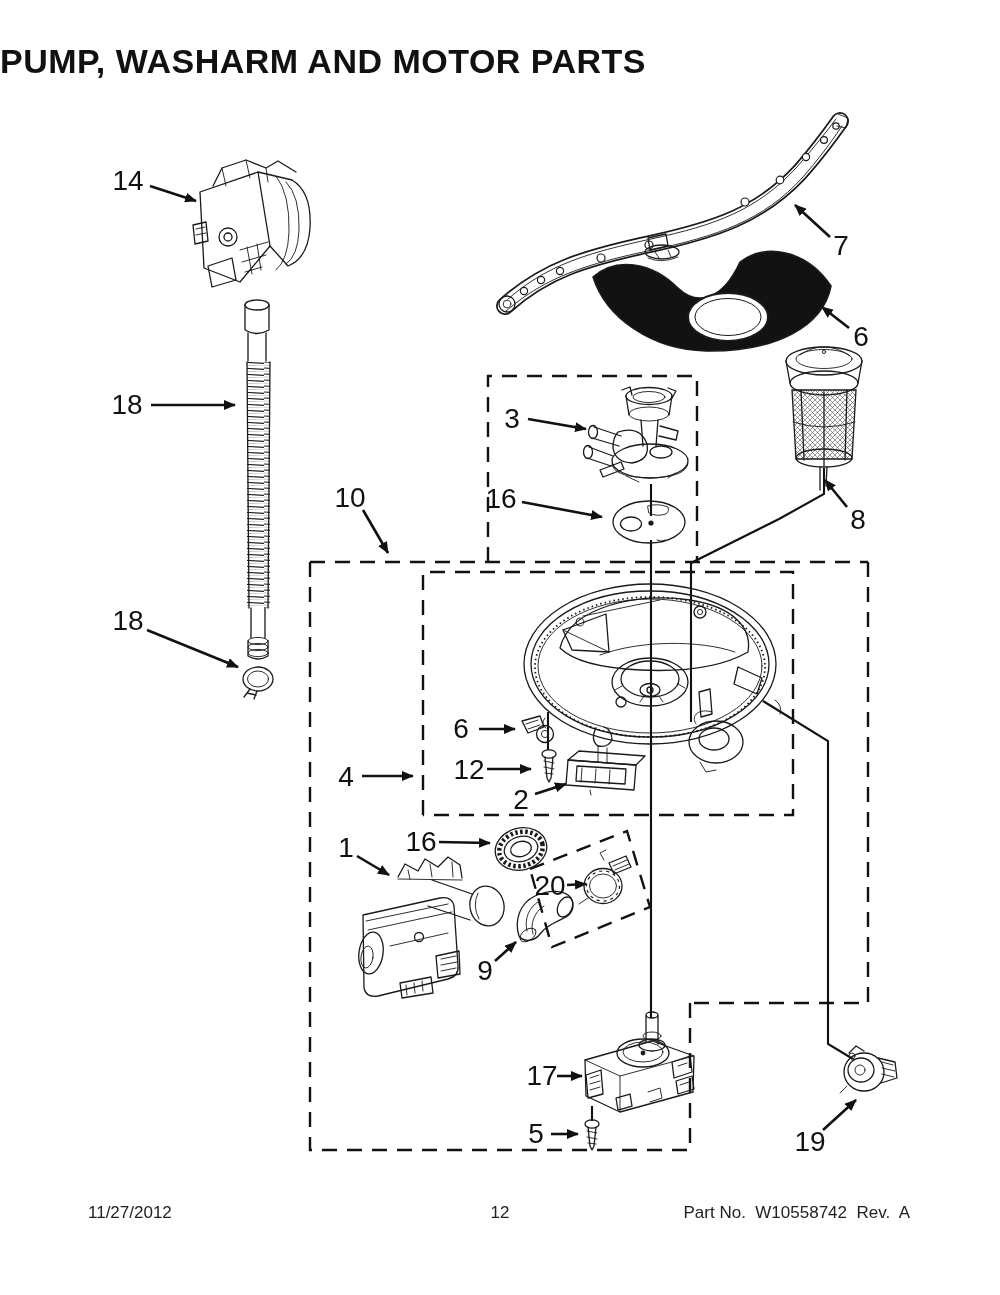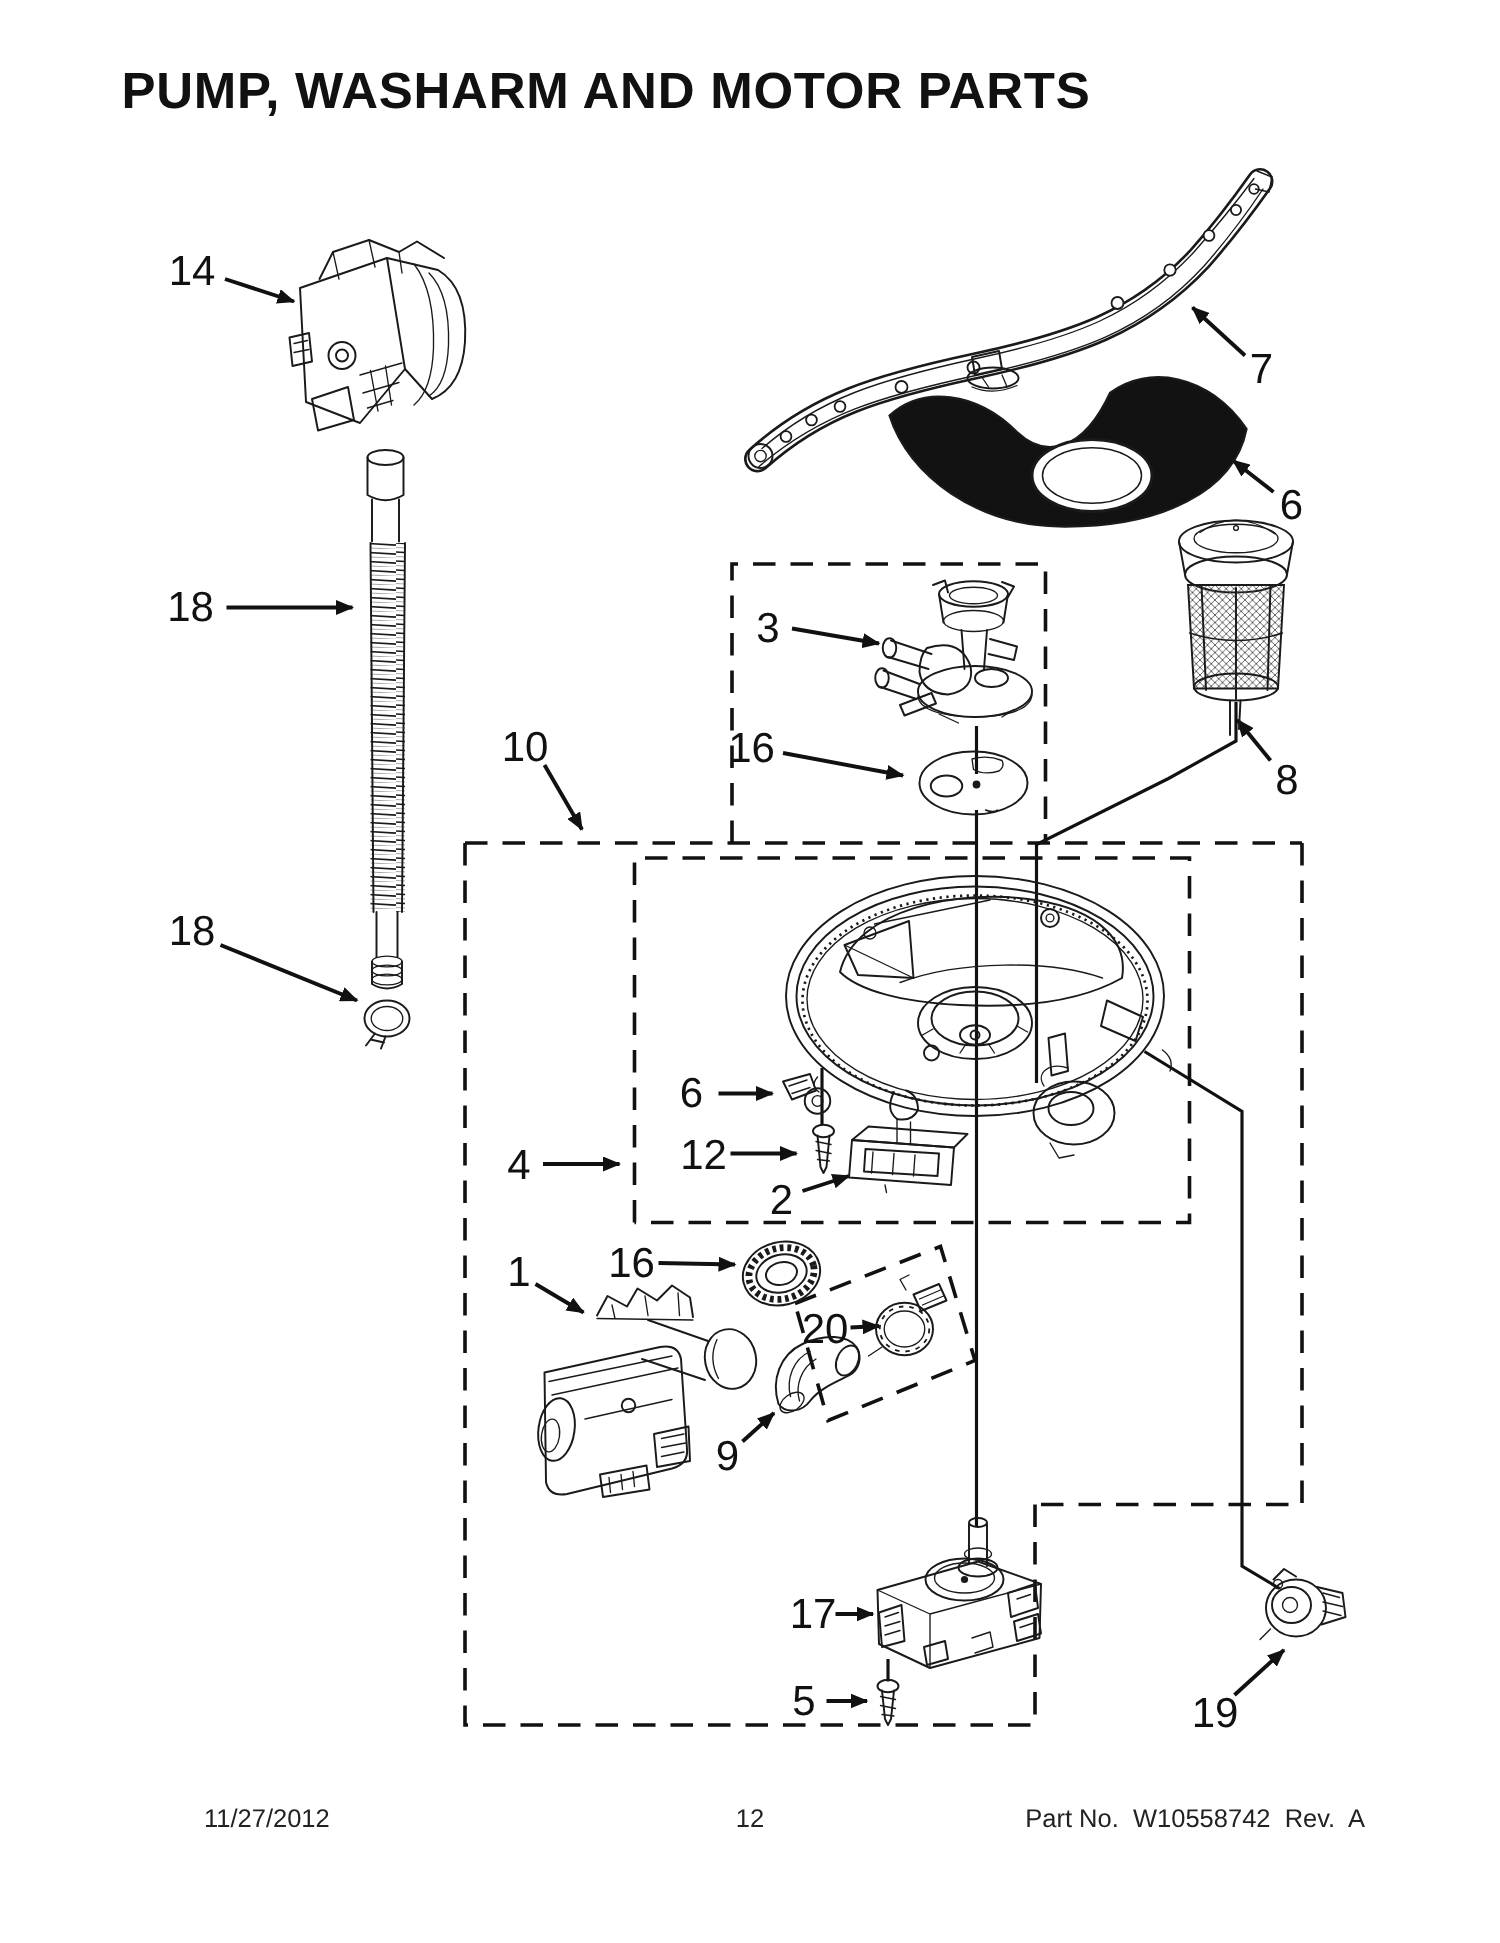--- a/index.html
+++ b/index.html
@@ -3,31 +3,31 @@
 <meta charset="utf-8">
 <style>
   html,body{margin:0;padding:0;}
   body{
     width:1000px;height:1295px;position:relative;
     background:#ffffff;
     font-family:"Liberation Sans","DejaVu Sans",sans-serif;
     color:#1a1a1a;overflow:hidden;
   }
   .page-title{
-    position:absolute;top:42px;left:0;width:808px;text-align:center;
+    position:absolute;top:42px;left:0;width:808px;text-align:left;
     font-size:34px;font-weight:bold;letter-spacing:.5px;color:#111;
   }
   .callout{
     position:absolute;transform:translate(-50%,-50%);
     font-size:28px;font-weight:normal;color:#111;line-height:1;
   }
   .footer-text{
     position:absolute;top:1203px;font-size:17px;color:#222;white-space:pre;
   }
-  .footer-date{left:88px;margin-left:48px;}
+  .footer-date{left:88px;}
   .footer-page{left:0;width:1000px;text-align:center;}
   .footer-part{right:90px;}
   svg.art{position:absolute;left:0;top:0;}
   svg .ln{stroke:#1a1a1a;fill:none;stroke-width:1.3;stroke-linejoin:round;stroke-linecap:round;}
   svg .thin{stroke-width:.9;}
   svg .dash{stroke:#111;fill:none;stroke-width:2.4;stroke-dasharray:15 10;}
   svg .leader{stroke:#111;fill:none;stroke-width:2.1;}
   svg .arrow{stroke:#111;fill:none;stroke-width:2.6;}
 </style>
 </head>

